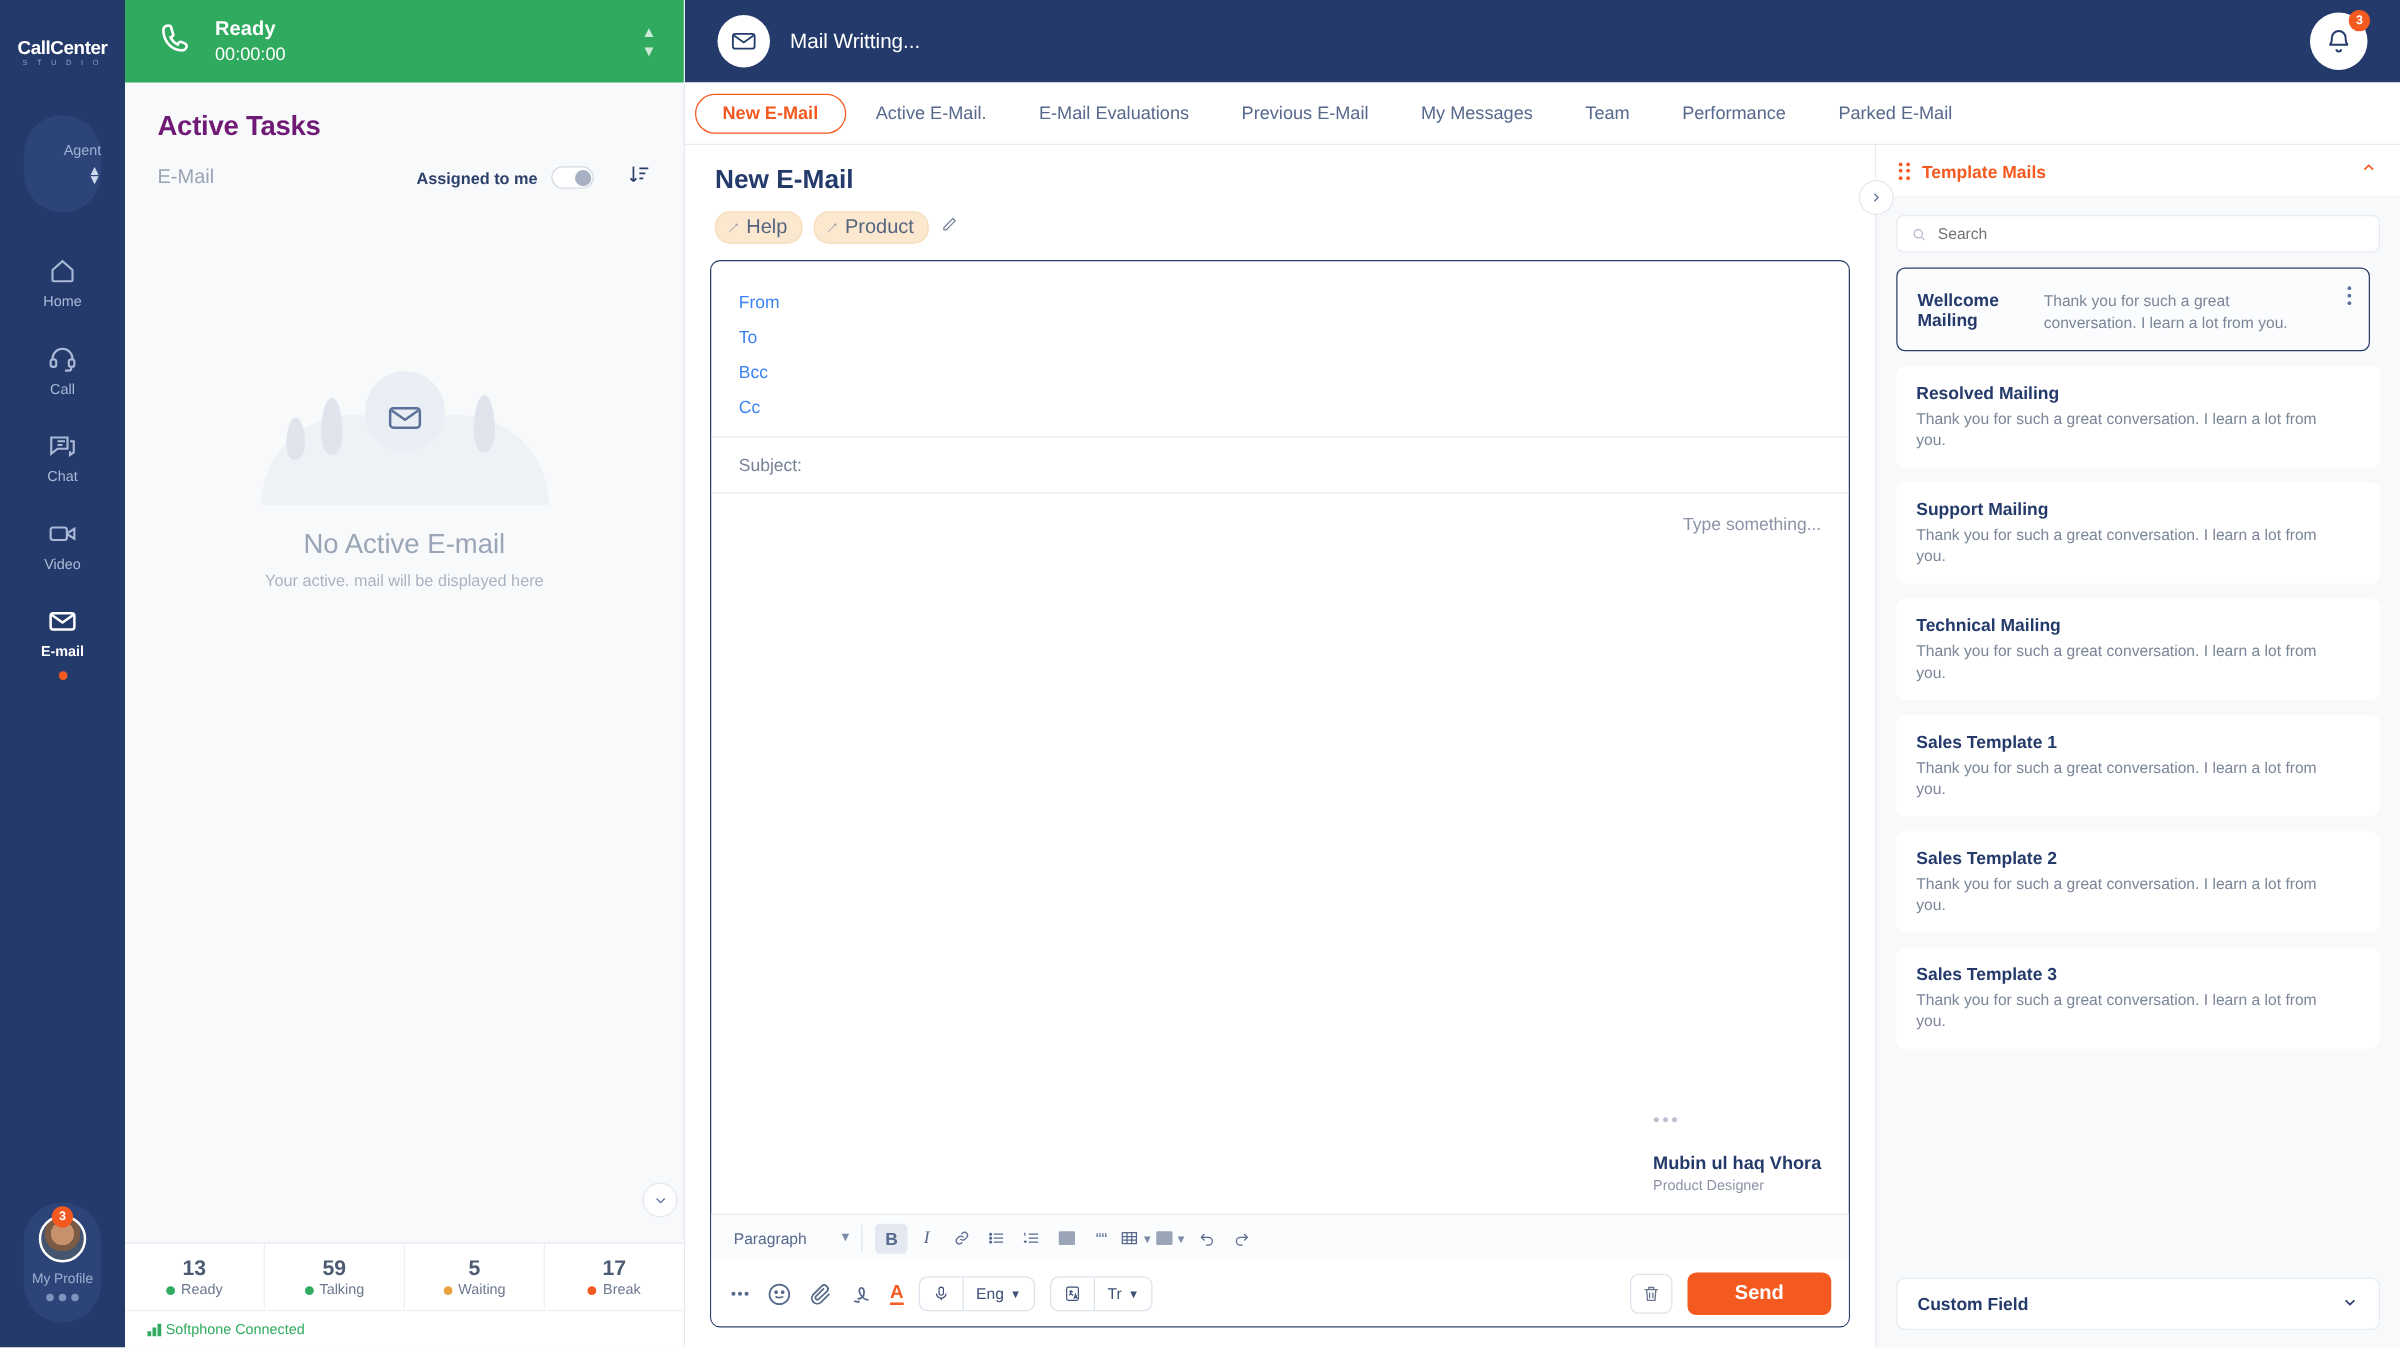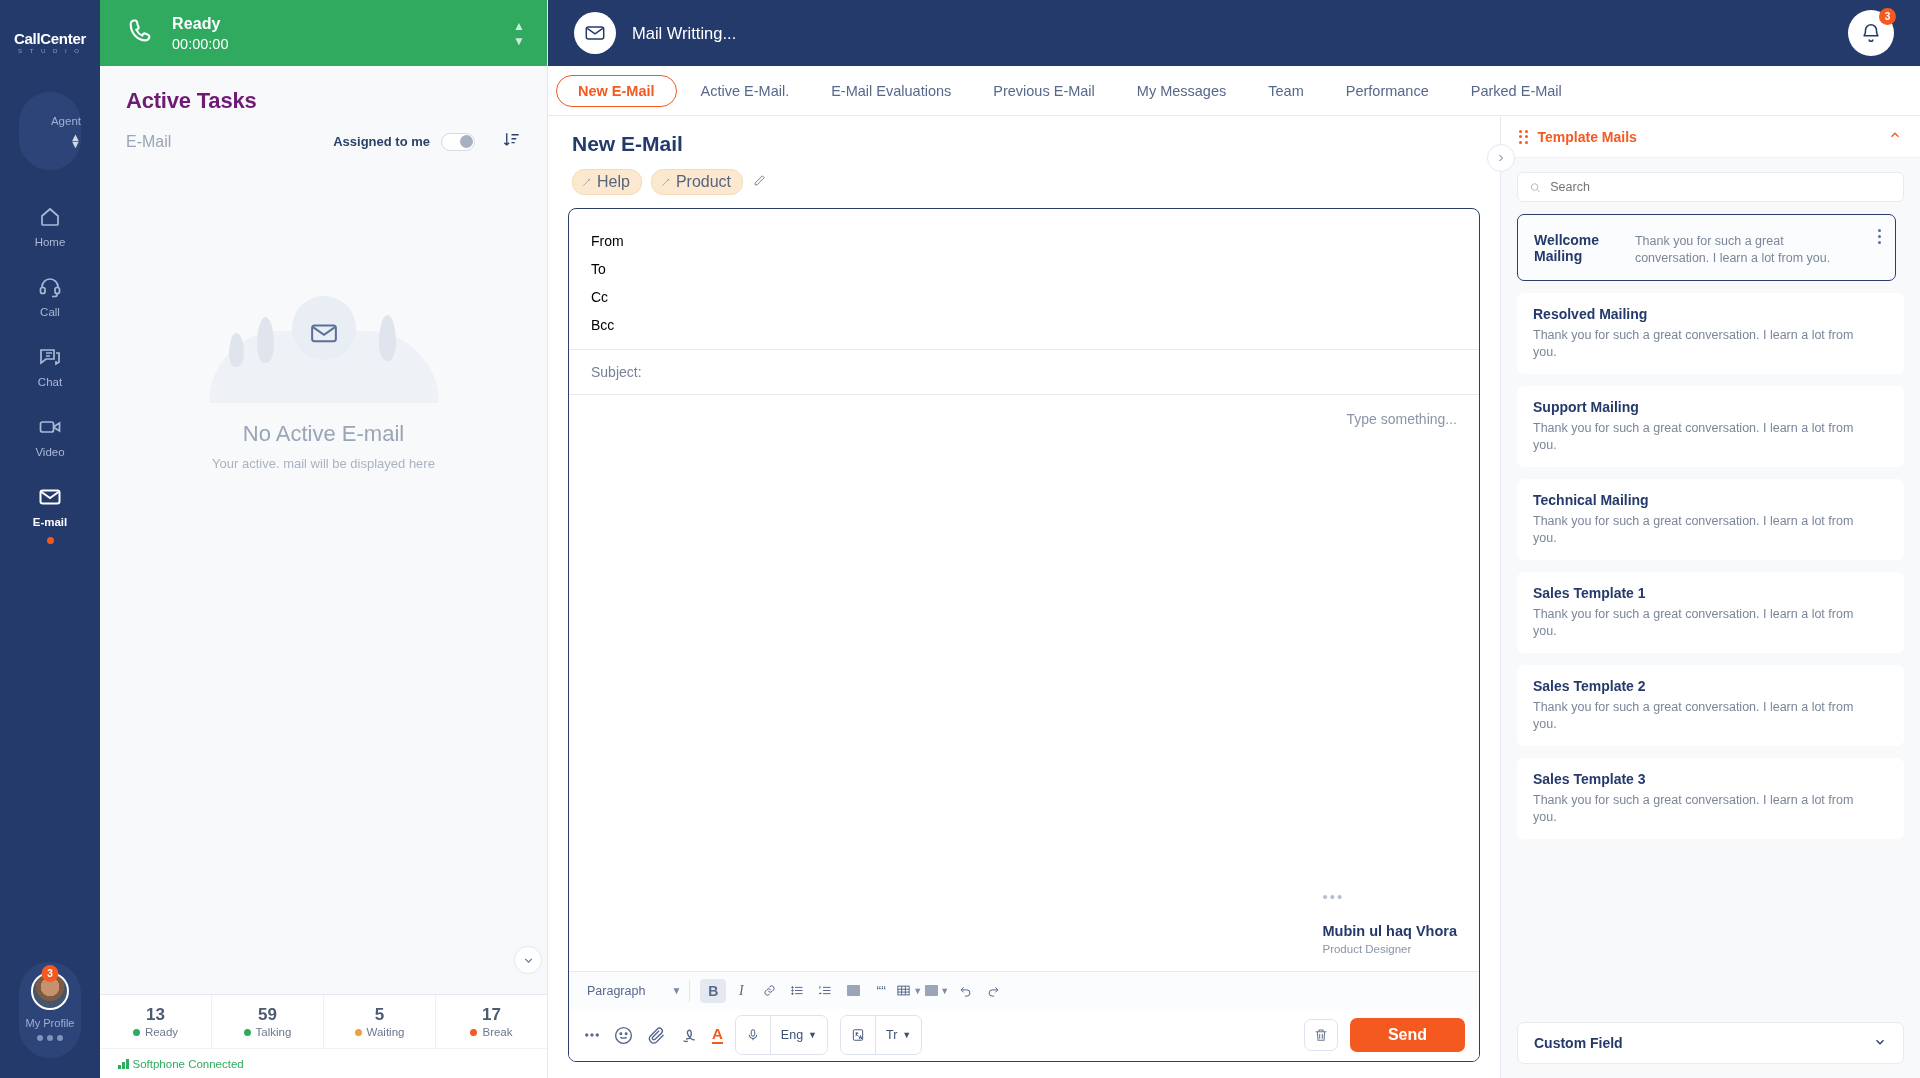--- a/index.html
+++ b/index.html
@@ -146,21 +146,21 @@
   .chips { display: flex; align-items: center; gap: 9px; margin-top: 13px; margin-left: 4px; }
   .chip { background: #fbe8cf; border: 1px solid #f3dcb8; border-radius: 12px; font-size: 16px;
           color: #55657f; padding: 3px 11px 3px 8px; display: flex; align-items: center; gap: 5px; cursor: pointer; }
   .chip svg { stroke: #8b93a4; fill: none; stroke-width: 1.5; }
   .pencil { cursor: pointer; }
   .pencil svg { stroke: #6c7a92; fill: none; stroke-width: 1.5; }
 
   .card { margin-top: 13px; border: 1.4px solid #2b3f6b; border-radius: 8px; flex: 1;
           display: flex; flex-direction: column; min-height: 0; overflow: hidden; margin-bottom: 16px; }
   .fields { padding: 18px 22px 10px 22px; border-bottom: 1px solid #e7ebf1; }
-  .field { font-size: 14px; color: #000000; padding: 6px 0; cursor: text; }
+  .field { font-size: 14px; color: #3b82f6; padding: 6px 0; cursor: text; }
   .subject { padding: 14px 22px; border-bottom: 1px solid #e7ebf1; font-size: 14px; color: #768096; cursor: text; }
   .body-area { flex: 1; padding: 16px 22px; min-height: 0; position: relative; display: flex; flex-direction: column; align-items: flex-end; }
   .body-ph { font-size: 14px; color: #8b94a7; cursor: text; }
   .sig { margin-top: auto; }
   .sig-dots { color: #b9c1d0; font-size: 15px; letter-spacing: 2px; margin-bottom: 18px; }
   .sig-name { font-size: 14.5px; font-weight: 700; color: #243a6b; }
   .sig-role { font-size: 11.5px; color: #8b94a7; margin-top: 4px; }
 
   .fmtbar { display: flex; align-items: center; height: 38px; border-top: 1px solid #e7ebf1;
             background: #fbfcfd; padding-left: 10px; gap: 2px; }
@@ -170,21 +170,21 @@
   .fb { width: 26px; height: 24px; display: flex; align-items: center; justify-content: center;
         color: #56688c; cursor: pointer; border-radius: 4px; font-size: 14px; }
   .fb.on { background: #e4e9f1; font-weight: 700; }
   .fb svg { stroke: #56688c; fill: none; stroke-width: 1.6; }
   .sw { width: 13px; height: 11px; background: #9aa5b8; border-radius: 1px; }
   .cv2 { font-size: 9px; color: #7b8aa5; margin-left: 2px; }
 
   .actionbar { display: flex; align-items: center; height: 52px; padding: 0 14px; gap: 12px; background: #fff; }
   .ab { display: flex; align-items: center; justify-content: center; cursor: pointer; color: #56688c; }
   .ab svg { stroke: #56688c; fill: none; stroke-width: 1.6; }
-  .pillbtn { display: flex; border: 1px solid #dde3ec; border-radius: 7px; height: 40px; }
+  .pillbtn { display: flex; border: 1px solid #dde3ec; border-radius: 7px; height: 28px; }
   .pillbtn .seg { display: flex; align-items: center; gap: 5px; padding: 0 10px; height: 100%; cursor: pointer;
                   font-size: 12.5px; color: #3d5075; }
   .pillbtn .seg + .seg { border-left: 1px solid #dde3ec; }
   .pillbtn svg { stroke: #3d5075; fill: none; stroke-width: 1.6; }
   .spacer { margin-left: auto; }
   .trash { width: 34px; height: 32px; border: 1px solid #dde3ec; border-radius: 7px;
            display: flex; align-items: center; justify-content: center; cursor: pointer; }
   .trash svg { stroke: #6b7890; fill: none; stroke-width: 1.6; }
   .send { background: #f4591f; color: #fff; font-size: 16px; font-weight: 700;
           border: none; border-radius: 7px; height: 34px; padding: 0 38px; cursor: pointer;
@@ -462,22 +462,22 @@
             <svg width="15" height="15" viewBox="0 0 24 24">
                 <path d="M16.5 4.5 19.5 7.5 8 19H5v-3z"></path>
               </svg>
           </span>
         </div>
 
         <div class="card">
           <div class="fields">
             <div class="field">From</div>
             <div class="field">To</div>
+            <div class="field">Bcc</div>
             <div class="field">Cc</div>
-            <div class="field">Bcc</div>
           </div>
 
           <div class="subject">Subject:</div>
 
           <div class="body-area">
             <div class="body-ph">Type something...</div>
             <div class="sig">
               <div class="sig-dots">•••</div>
               <div class="sig-name">Mubin ul haq Vhora</div>
               <div class="sig-role">Product Designer</div>

